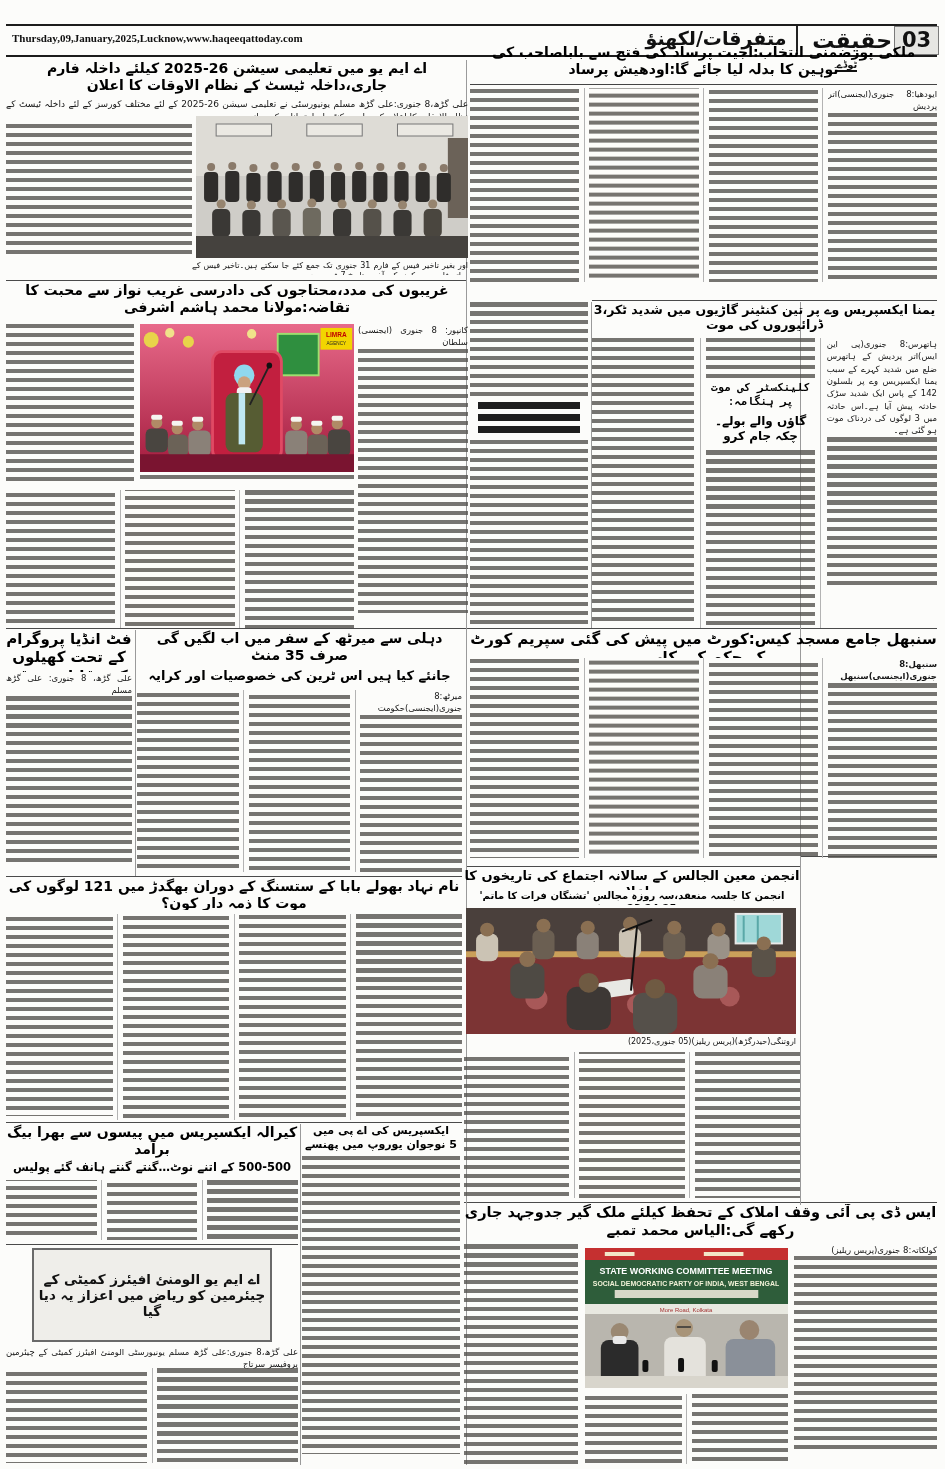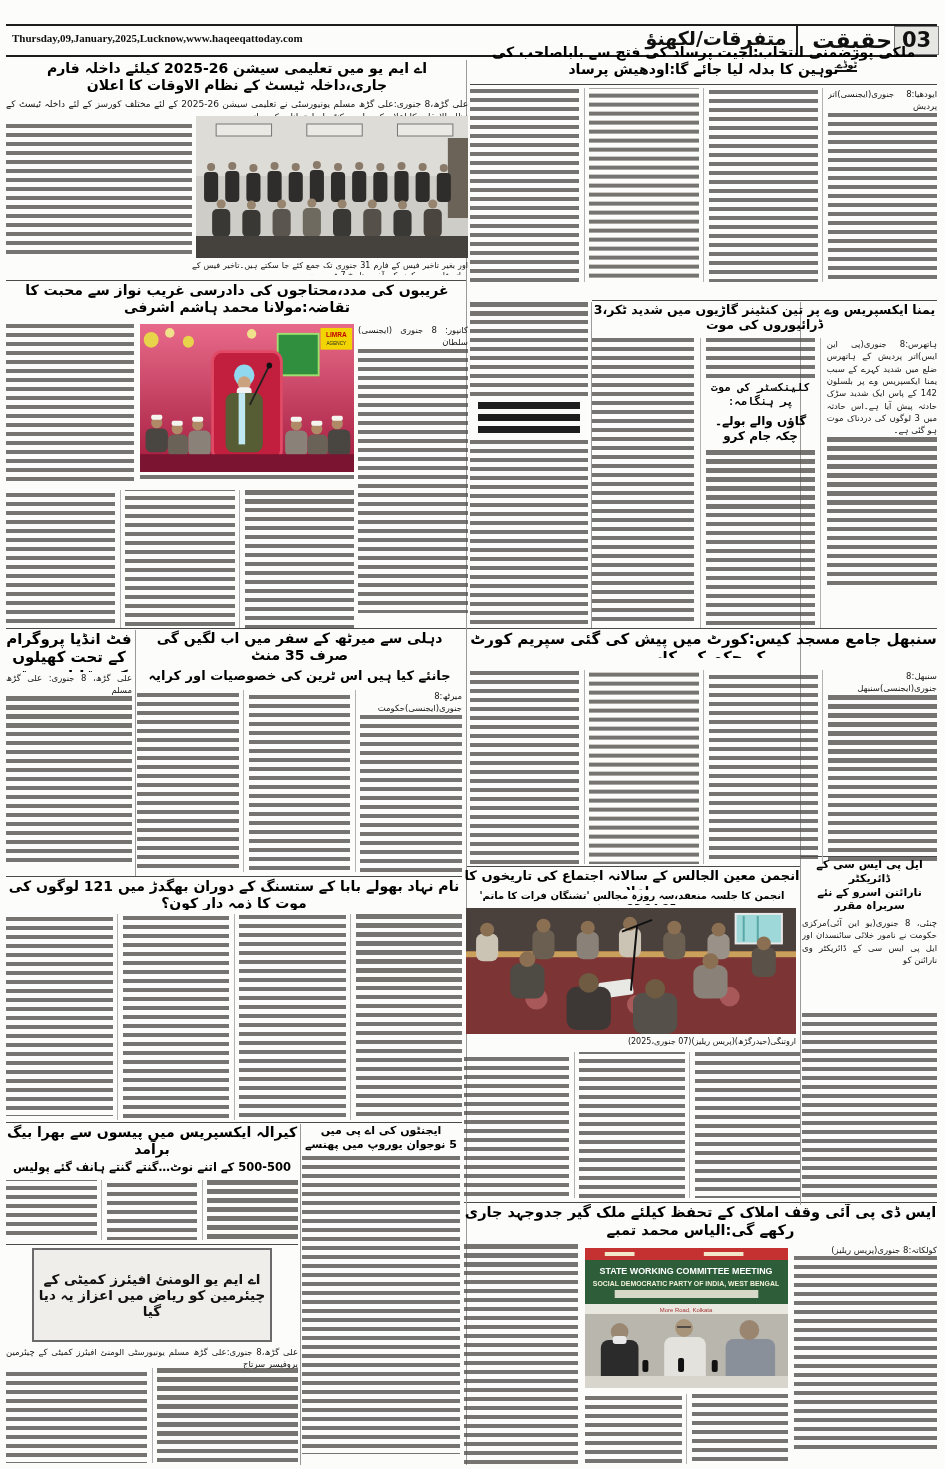--- a/index.html
+++ b/index.html
@@ -218,21 +218,21 @@
       </div>
       <div style="width:112px;direction:rtl;">
         <p class="dl dl-s">ہاتھرس:8 جنوری(پی این ایس)اتر پردیش کے ہاتھرس ضلع میں شدید کہرے کے سبب یمنا ایکسپریس وے پر بلسلون 142 کے پاس ایک شدید سڑک حادثہ پیش آیا ہے۔اس حادثہ میں 3 لوگوں کی دردناک موت ہو گئی ہے۔</p>
         <div class="greek" style="height:150px;"></div>
       </div>
     </div>
   </div>
 
   <div class="art" style="left:470px;top:630px;width:467px;height:234px;">
     <div class="hl" style="font-size:15px;height:28px;">سنبھل جامع مسجد کیس:کورٹ میں پیش کی گئی سپریم کورٹ کے حکم کی کاپی</div>
-    <div class="body c4" style="position:absolute;left:0;top:40px;width:467px;height:200px;">
+    <div class="body c4" style="position:absolute;left:0;top:28px;width:467px;height:200px;font-weight:bold;">
       <p class="dl dl-s">سنبھل:8 جنوری(ایجنسی)سنبھل</p>
       <div class="greek" style="height:790px;"></div>
     </div>
   </div>
 
   <div class="art" style="left:137px;top:630px;width:325px;height:244px;">
     <div class="hl" style="font-size:14px;height:38px;">دہلی سے میرٹھ کے سفر میں اب لگیں گی صرف 35 منٹ</div>
     <div class="sub" style="font-size:13px;height:18px;">جانئے کیا ہیں اس ٹرین کی خصوصیات اور کرایہ</div>
     <div class="body c3" style="position:absolute;left:0;top:60px;width:325px;height:182px;">
       <p class="dl dl-s">میرٹھ:8 جنوری(ایجنسی)حکومت</p>
@@ -291,32 +291,26 @@
           <circle cx="243" cy="54" r="8" fill="#8a6f52"></circle>
         <rect x="132" y="74" width="34" height="16" rx="3" fill="#e8e8e4" transform="rotate(-8 149 82)"></rect>
         <rect x="100" y="80" width="44" height="44" rx="10" fill="#3d3835"></rect>
           <circle cx="122" cy="76" r="10" fill="#6f5a42"></circle>
         <rect x="166" y="86" width="44" height="42" rx="10" fill="#55504a"></rect>
           <circle cx="188" cy="82" r="10" fill="#6f5a42"></circle>
         <line x1="170" y1="18" x2="164" y2="84" stroke="#111" stroke-width="2"></line>
         <line x1="155" y1="24" x2="185" y2="12" stroke="#111" stroke-width="2"></line>
       </svg>
     </div>
-    <p class="cap" style="position:absolute;left:2px;top:169px;width:330px;height:12px;">اروتنگی(حیدرگڑھ)(پریس ریلیز)(07 جنوری،2025)</p>
+    <p class="cap" style="position:absolute;left:2px;top:169px;width:330px;height:12px;">اروتنگی(حیدرگڑھ)(پریس ریلیز)(05 جنوری،2025)</p>
     <div class="body c3" style="position:absolute;left:0;top:184px;width:336px;height:146px;">
       <div class="greek" style="height:445px;"></div>
     </div>
   </div>
 
-  <div class="art" style="left:802px;top:858px;width:135px;height:344px;">
-    <div class="sub" style="font-size:11px;">ایل پی ایس سی کے ڈائریکٹر</div>
-    <div class="sub" style="font-size:11px;margin-bottom:4px;">نارائنن اسرو کے نئے سربراہ مقرر</div>
-    <p class="dl dl-s" style="height:96px;">چنئی، 8 جنوری(یو این آئی)مرکزی حکومت نے نامور خلائی سائنسدان اور ایل پی ایس سی کے ڈائریکٹر وی نارائنن کو</p>
-    <div class="greek" style="height:200px;"></div>
-  </div>
 
   <div class="art" style="left:6px;top:1124px;width:292px;height:118px;">
     <div class="hl" style="font-size:14px;height:36px;">کیرالہ ایکسپریس میں پیسوں سے بھرا بیگ برآمد</div>
     <div class="sub" style="font-size:11.5px;height:16px;">500-500 کے اتنے نوٹ…گنتے گنتے ہانف گئے پولیس اہلکار</div>
     <div class="body c3" style="position:absolute;left:0;top:56px;width:292px;height:60px;">
       <div class="greek" style="height:190px;"></div>
     </div>
   </div>
 
   <div class="art" style="left:6px;top:1246px;width:292px;height:219px;">
@@ -366,18 +360,18 @@
         </g>
       </svg>
     </div>
     <div class="body c2" style="position:absolute;left:121px;top:190px;width:203px;height:70px;">
       <div class="greek" style="height:145px;"></div>
     </div>
     <div class="greek" style="position:absolute;left:0;top:40px;width:114px;height:221px;"></div>
   </div>
 
   <div class="art" style="left:302px;top:1124px;width:158px;height:341px;">
-    <div class="sub" style="font-size:11px;">ایجنٹوں کی اے پی میں</div>
+    <div class="sub" style="font-size:11px;">ایکسپریس کی اے پی میں</div>
     <div class="sub" style="font-size:11px;margin-bottom:4px;">5 نوجوان یوروپ میں پھنسے</div>
     <div class="greek" style="height:298px;"></div>
   </div>
 
 </div>
 
 </body></html>

